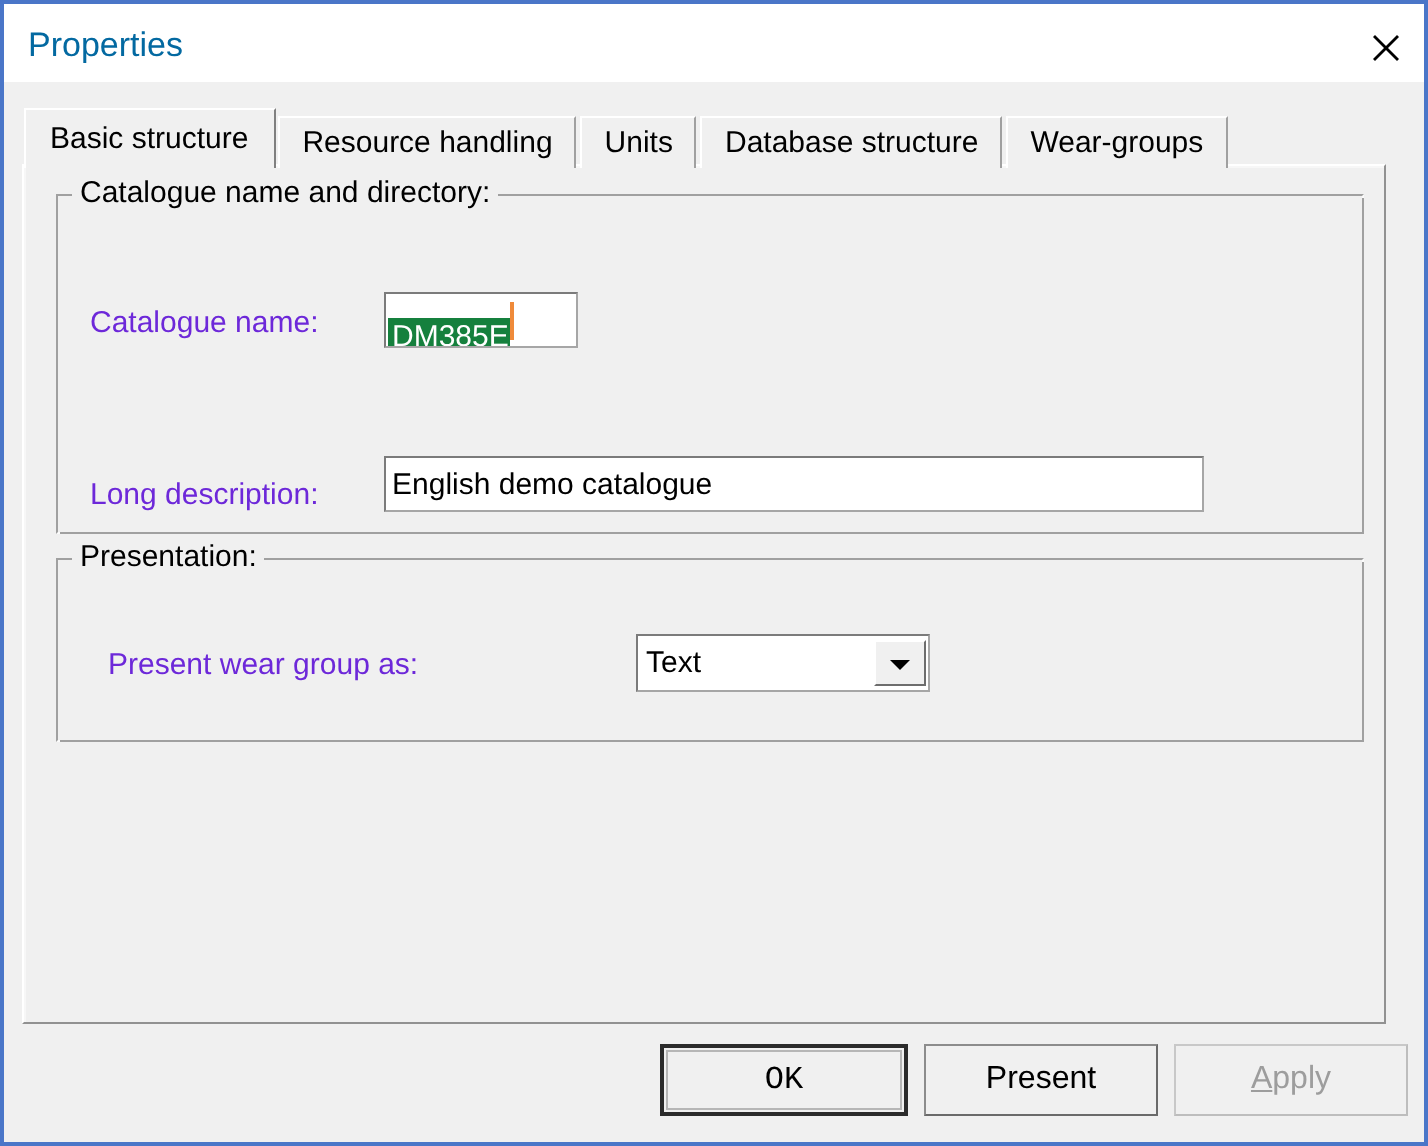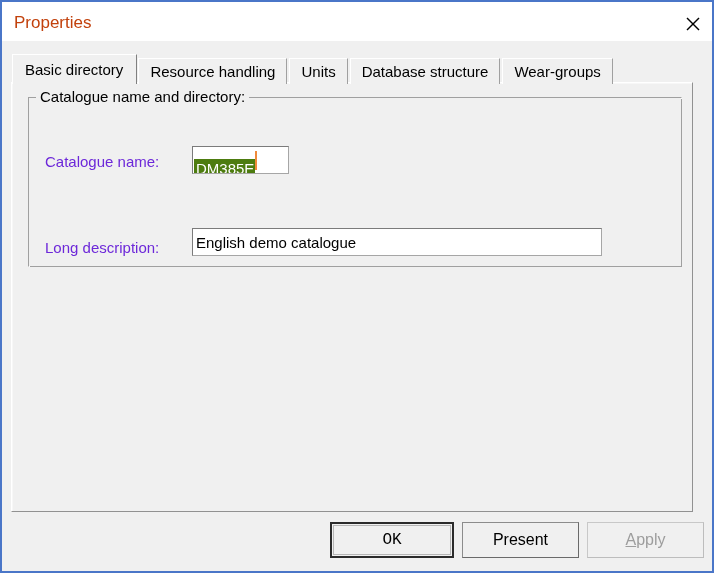--- a/index.html
+++ b/index.html
@@ -28,21 +28,21 @@
     height: 41px;
     background: #ffffff;
     border-top: 2px solid #4a76c8;
     box-sizing: border-box;
   }
   .title-text {
     position: absolute;
     left: 12px;
     top: 11px;
     font-size: 17px;
-    color: #c2410c;
+    color: #0369a1;
     white-space: nowrap;
   }
   .close-button {
     position: absolute;
     right: 0;
     top: 2px;
     width: 47px;
     height: 39px;
     background: transparent;
     border: none;
@@ -173,21 +173,21 @@
     font-size: 15px;
     color: #000000;
     padding: 0 1px;
     outline: none;
     overflow: hidden;
     white-space: nowrap;
     display: flex;
     align-items: center;
   }
   .sel-text {
-    background: #4d7c0f;
+    background: #15803d;
     color: #ffffff;
     padding: 1px 1px 2px 2px;
     display: inline-block;
     line-height: 17px;
     margin-top: 17px;
   }
   .caret-orange {
     display: inline-block;
     width: 2px;
     height: 19px;
@@ -292,21 +292,21 @@
     <div class="title-text">Properties</div>
     <button class="close-button">
       <svg class="close-icon" viewBox="0 0 20 20">
         <line x1="4" y1="4" x2="16" y2="16" stroke="#000" stroke-width="1.4"></line>
         <line x1="16" y1="4" x2="4" y2="16" stroke="#000" stroke-width="1.4"></line>
       </svg>
     </button>
   </div>
 
   <div class="tabstrip">
-    <div class="tab selected">Basic directory</div>
+    <div class="tab selected">Basic structure</div>
     <div class="tab">Resource handling</div>
     <div class="tab">Units</div>
     <div class="tab">Database structure</div>
     <div class="tab">Wear-groups</div>
   </div>
 
   <div class="tabpanel">
     <div class="tabpanel-inner">
 
       <div class="groupbox" id="group-catalogue">
@@ -319,20 +319,30 @@
             <span class="caret-orange"></span>
         </div>
 
         <div class="field-label" style="left:16px; top:141px;">Long description:</div>
 
         <div class="textfield" id="long-description-field" style="left:163px; top:130px; width:410px; height:28px;">
           <span class="plain-value">English demo catalogue</span>
         </div>
       </div>
 
+      <div class="groupbox" id="group-presentation">
+        <div class="groupbox-title">Presentation:</div>
+
+        <div class="field-label" style="left:25px; top:44px;">Present wear group as:</div>
+
+        <div class="combo" id="wear-group-combo" style="left:289px; top:37px; width:147px; height:29px;">
+          <span class="combo-value">Text</span>
+          <span class="combo-arrow-btn"></span>
+        </div>
+      </div>
 
     </div>
   </div>
 
   <button class="btn default" id="btn-ok">
     <span class="btn-inner"></span>
     <span>OK</span>
   </button>
 
   <button class="btn" id="btn-cancel">

